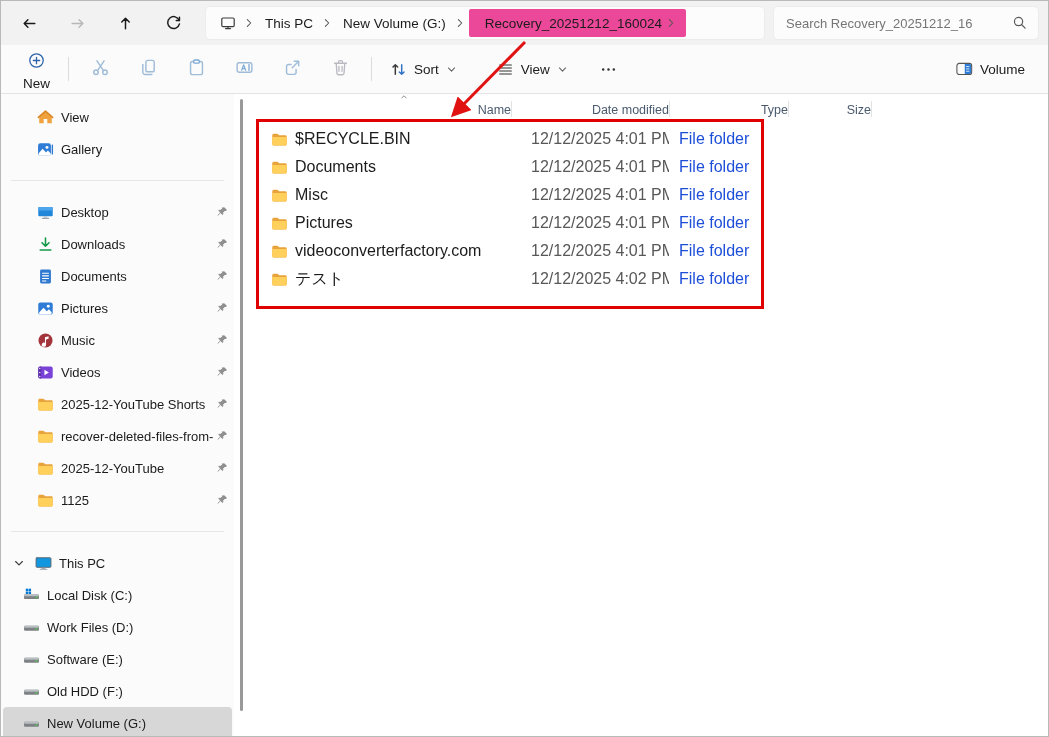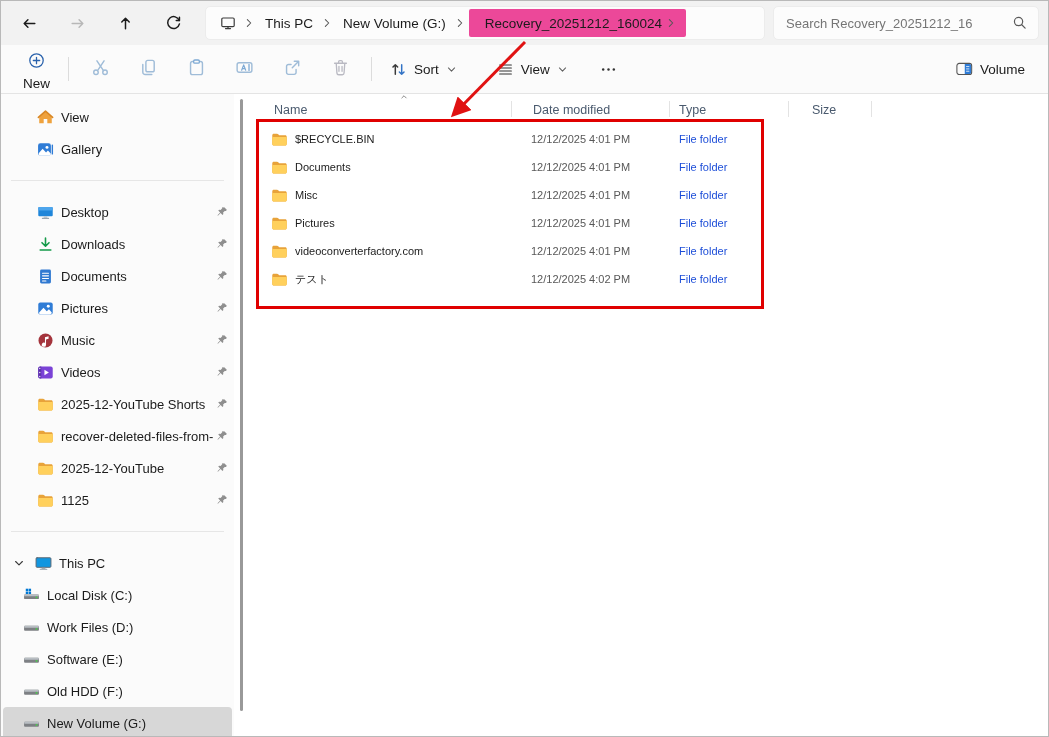--- a/index.html
+++ b/index.html
@@ -48,30 +48,30 @@
   .side-divider{height:1px;background:#e6e6e6;margin:15px 10px;}
   .tree-row{padding-left:12px;}
   .tree-row .twist{width:14px;height:14px;margin-right:8px;display:flex;align-items:center;}
   .tree-row .twist svg{width:12px;height:12px;}
   .drive-row{padding-left:20px;border-radius:4px;margin:0 2px;}
   .drive-row.selected{background:#d7d7d7;}
   .scroll-thumb{position:absolute;left:239px;top:98px;width:3px;height:612px;background:#999;border-radius:2px;}
   
   .main{position:absolute;left:248px;top:93px;right:0;bottom:0;background:#fff;}
   .fl-header{display:flex;height:31px;align-items:center;font-size:12.5px;color:#4a5a6e;}
-  .hcol{position:relative;height:100%;display:flex;align-items:center;}
+  .hcol{position:relative;height:100%;display:flex;align-items:center;justify-content:flex-end;}
   .hcol+.hcol::before{content:"";position:absolute;left:0;top:7px;height:16px;width:1px;background:#e3e3e3;}
   .hcol-0{width:262px;padding-left:25px;}
   .hcol-1{width:158px;padding-left:22px;}
   .hcol-2{width:119px;padding-left:10px;}
   .hcol-3{width:83px;padding-left:24px;}
   .hcol-end{width:0;}
   .sort-caret{position:absolute;left:150px;top:-3px;width:10px;height:10px;}
   .sort-caret svg{width:10px;height:10px;}
-  .fl-row{display:flex;height:28px;align-items:center;font-size:11px;}
+  .fl-row{display:flex;height:28px;align-items:center;font-size:16px;}
   .cell{white-space:nowrap;overflow:hidden;}
   .cell-name{width:262px;display:flex;align-items:center;gap:7px;padding-left:22px;color:#1b1b1b;}
   .cell-name .fic{width:17px;height:17px;flex:none;display:flex;}
   .cell-name .fic svg{width:17px;height:17px;}
   .cell-date{width:158px;padding-left:20px;color:#585858;}
   .cell-type{width:119px;padding-left:10px;color:#1d4ed8;}
   .cell-size{width:83px;padding-left:10px;color:#585858;}
   
   .red-box{position:absolute;left:255px;top:118px;width:508px;height:190px;border:3px solid #e00000;pointer-events:none;}
   .arrow-overlay{position:absolute;left:0;top:0;width:1049px;height:737px;pointer-events:none;}

